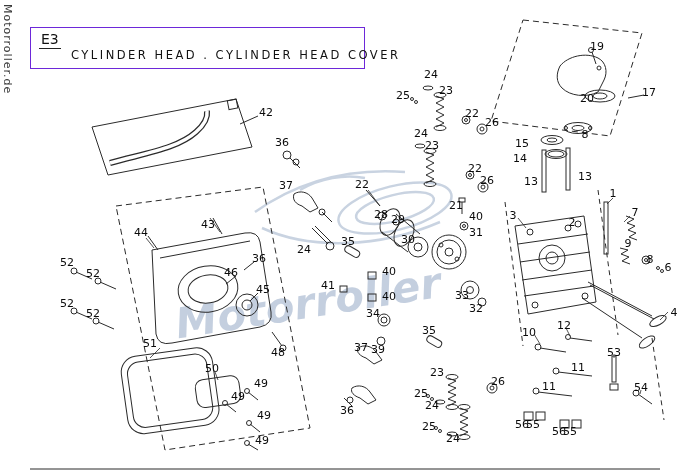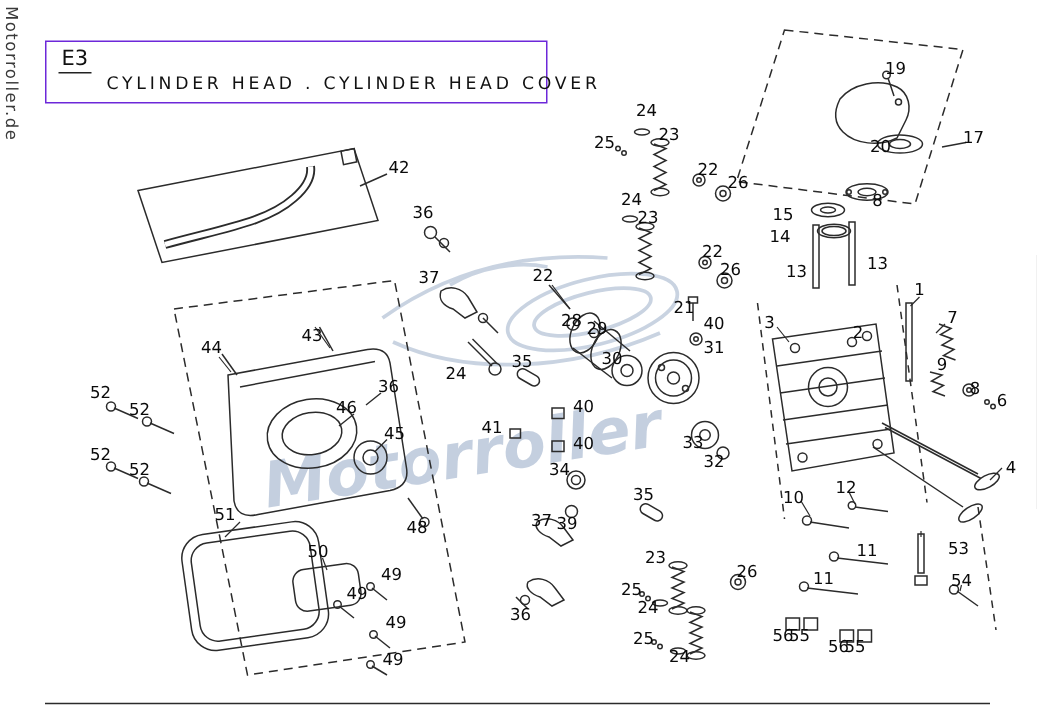--- a/index.html
+++ b/index.html
@@ -384,21 +384,21 @@
       <span class="part-label" style="left: 572px; top: 222px;">2</span>
       <span class="part-label" style="left: 635px; top: 212px;">7</span>
       <span class="part-label" style="left: 628px; top: 243px;">9</span>
       <span class="part-label" style="left: 650px; top: 259px;">8</span>
       <span class="part-label" style="left: 668px; top: 267px;">6</span>
       <span class="part-label" style="left: 674px; top: 312px;">4</span>
       <span class="part-label" style="left: 529px; top: 332px;">10</span>
       <span class="part-label" style="left: 564px; top: 325px;">12</span>
       <span class="part-label" style="left: 578px; top: 367px;">11</span>
       <span class="part-label" style="left: 549px; top: 386px;">11</span>
-      <span class="part-label" style="left: 614px; top: 366px; margin-left: 25px;">53</span>
+      <span class="part-label" style="left: 614px; top: 352px;">53</span>
       <span class="part-label" style="left: 641px; top: 387px;">54</span>
       <span class="part-label" style="left: 522px; top: 424px;">56</span>
       <span class="part-label" style="left: 533px; top: 424px;">55</span>
       <span class="part-label" style="left: 559px; top: 431px;">56</span>
       <span class="part-label" style="left: 570px; top: 431px;">55</span>
       <span class="part-label" style="left: 437px; top: 372px;">23</span>
       <span class="part-label" style="left: 498px; top: 381px;">26</span>
       <span class="part-label" style="left: 421px; top: 393px;">25</span>
       <span class="part-label" style="left: 432px; top: 405px;">24</span>
       <span class="part-label" style="left: 429px; top: 426px;">25</span>

